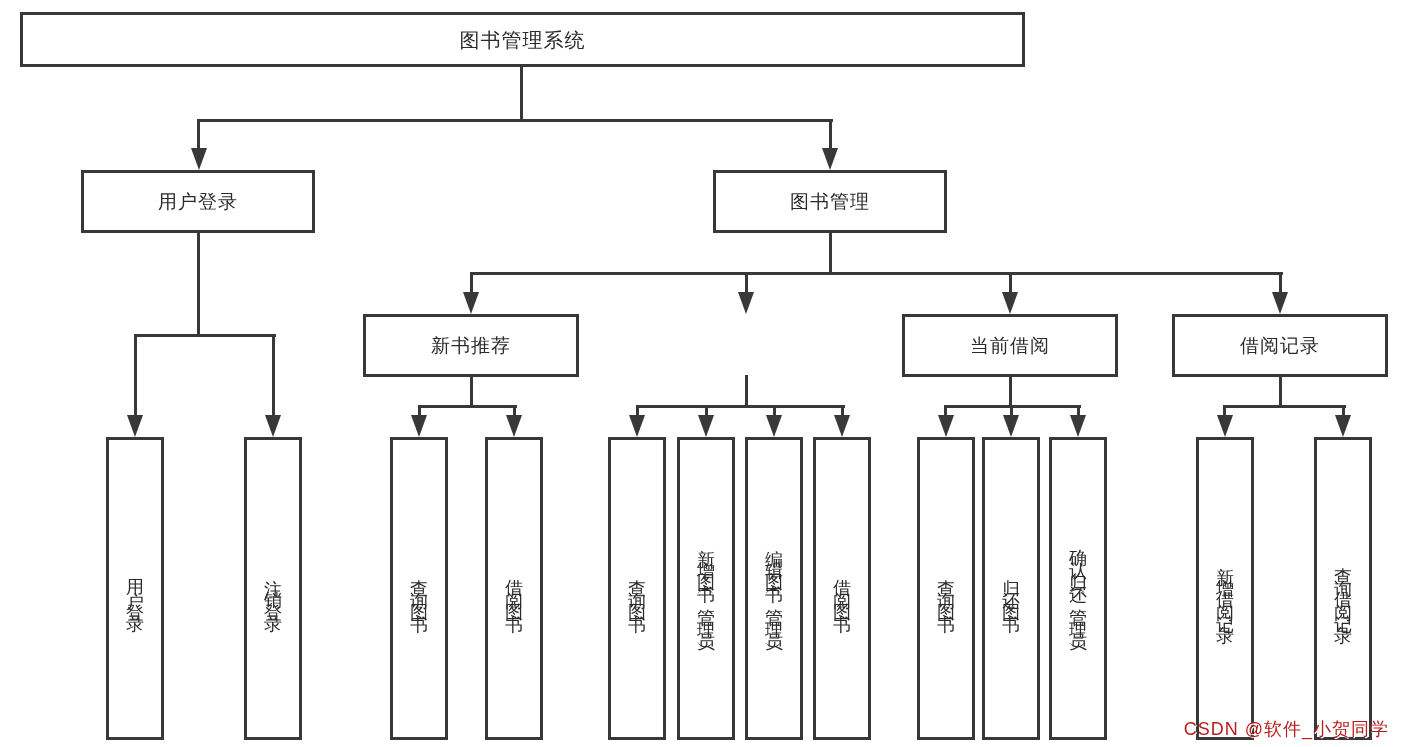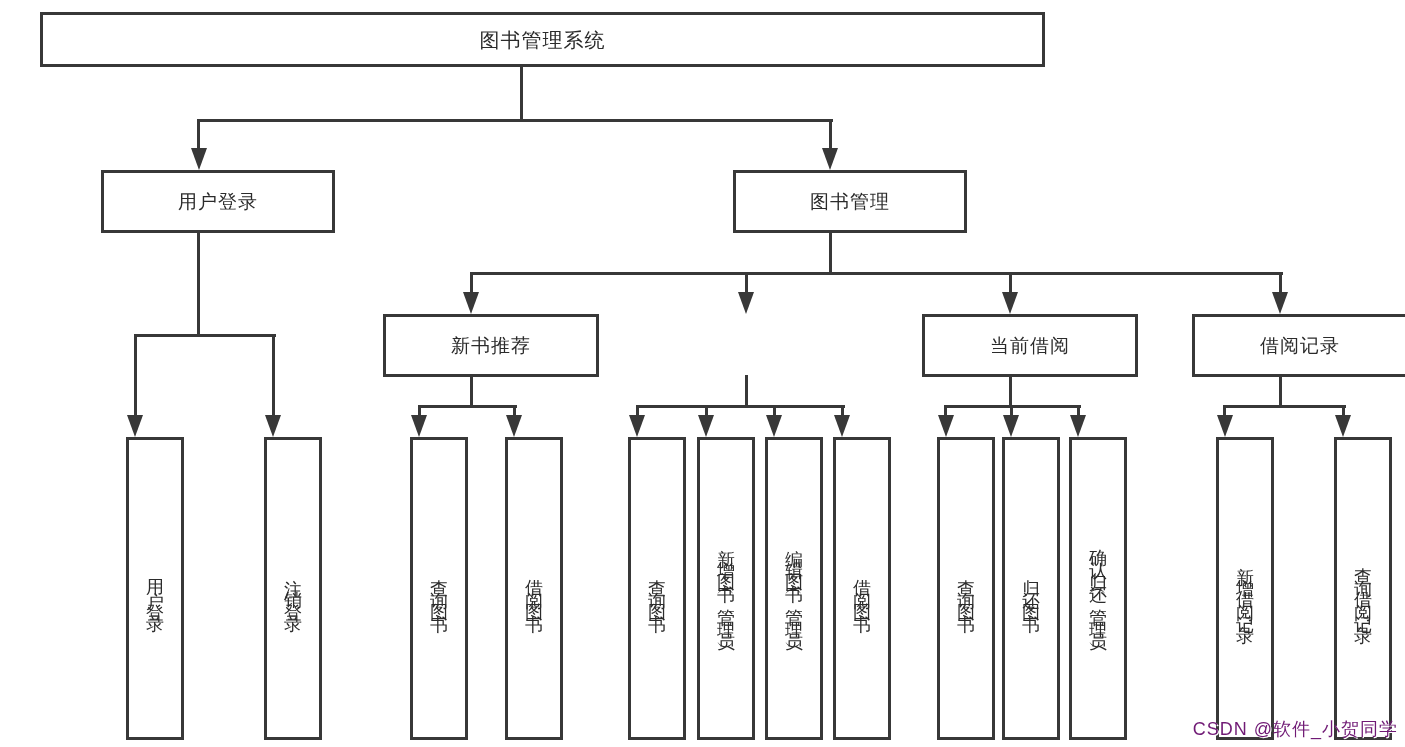--- a/index.html
+++ b/index.html
@@ -4,39 +4,39 @@
 <style>
   html,body{margin:0;padding:0;background:#ffffff;}
   .stage{
     position:relative;width:1405px;height:747px;background:#ffffff;overflow:hidden;
     font-family:"Liberation Sans",sans-serif;color:#2b2b2b;
   }
   
   .node{
     position:absolute;box-sizing:border-box;background:#ffffff;
     border:3px solid #383838;display:flex;align-items:center;justify-content:center;
-    font-size:19px;line-height:1;letter-spacing:1px;z-index:2;margin-left:20px;
+    font-size:19px;line-height:1;letter-spacing:1px;z-index:2;
   }
   .node.root{font-size:20px;}
   .node.leaf{
     top:437px;width:58px;height:303px;
     writing-mode:vertical-rl;text-orientation:mixed;
     font-size:18px;letter-spacing:12px;
   }
   
   .v{position:absolute;width:3px;background:#383838;z-index:1;}
   .h{position:absolute;height:3px;background:#383838;z-index:1;}
   .ar{
     position:absolute;width:0;height:0;z-index:3;
     border-left:8px solid transparent;border-right:8px solid transparent;
     border-top:22px solid #383838;
   }
   .watermark{
-    position:absolute;right:7px;top:717px;z-index:5;
-    font-size:18px;letter-spacing:1px;color:#701a75;
+    position:absolute;right:16px;top:717px;z-index:5;
+    font-size:18px;letter-spacing:1px;color:#b91c1c;
     text-shadow:1px 1px 0 #ffffff;
   }
 </style>
 </head>
 <body>
 
 <div class="stage">
 
   <div class="node root" style="left:20px;top:12px;width:1005px;height:55px">图书管理系统</div>
 

